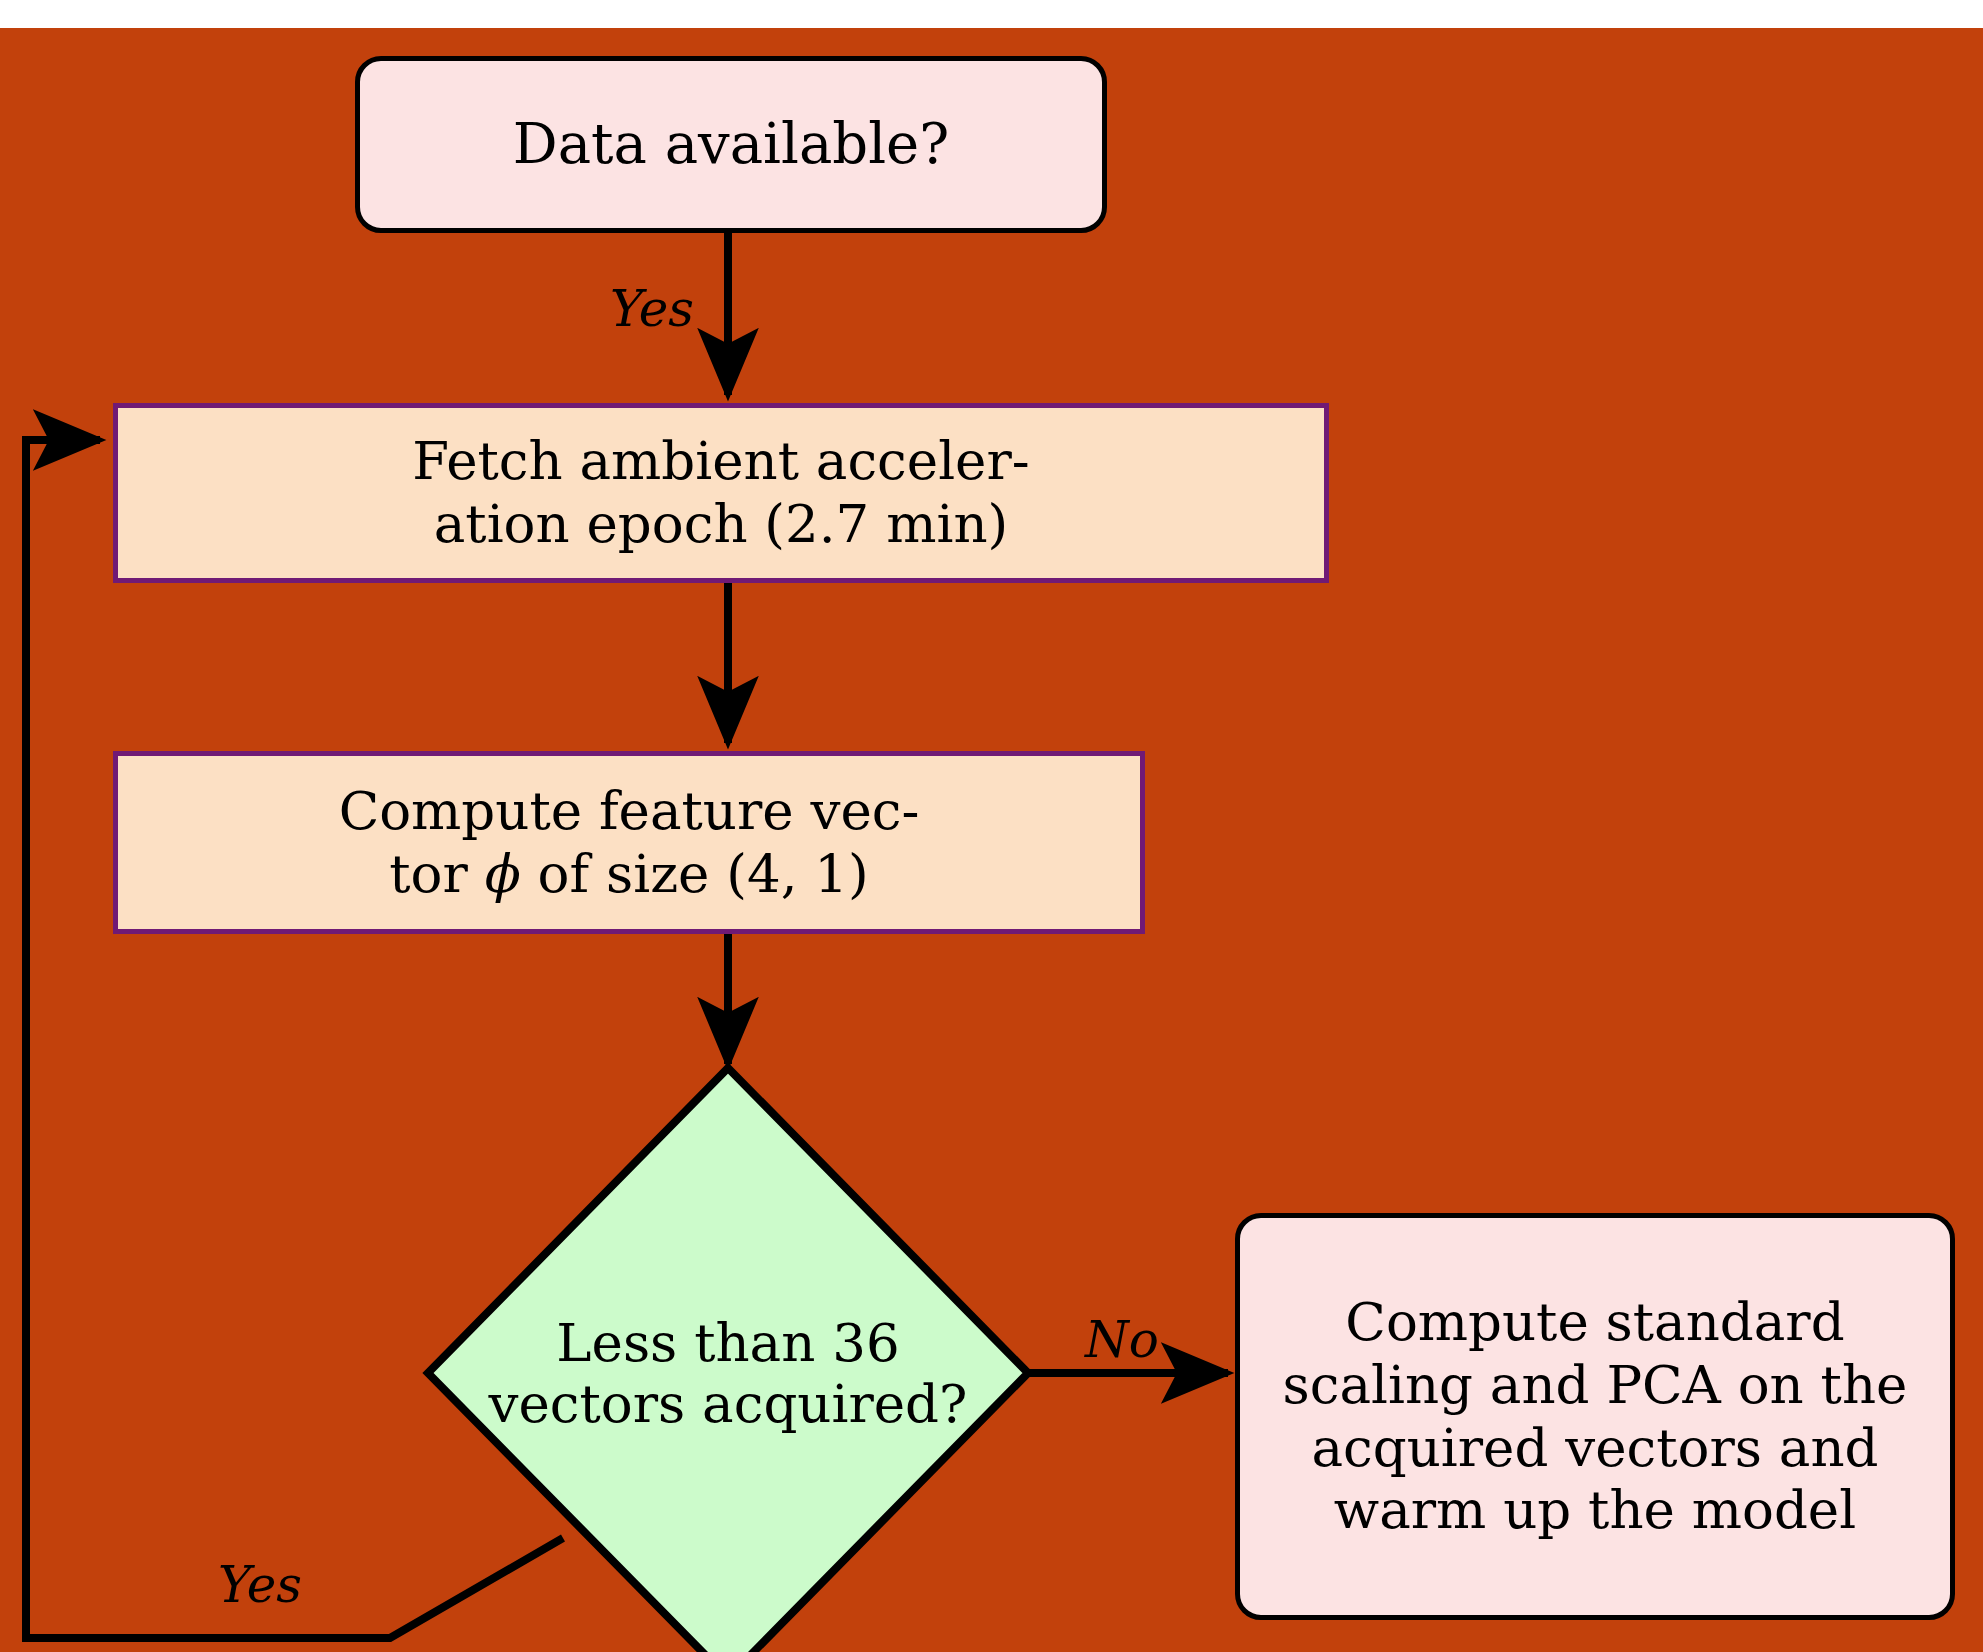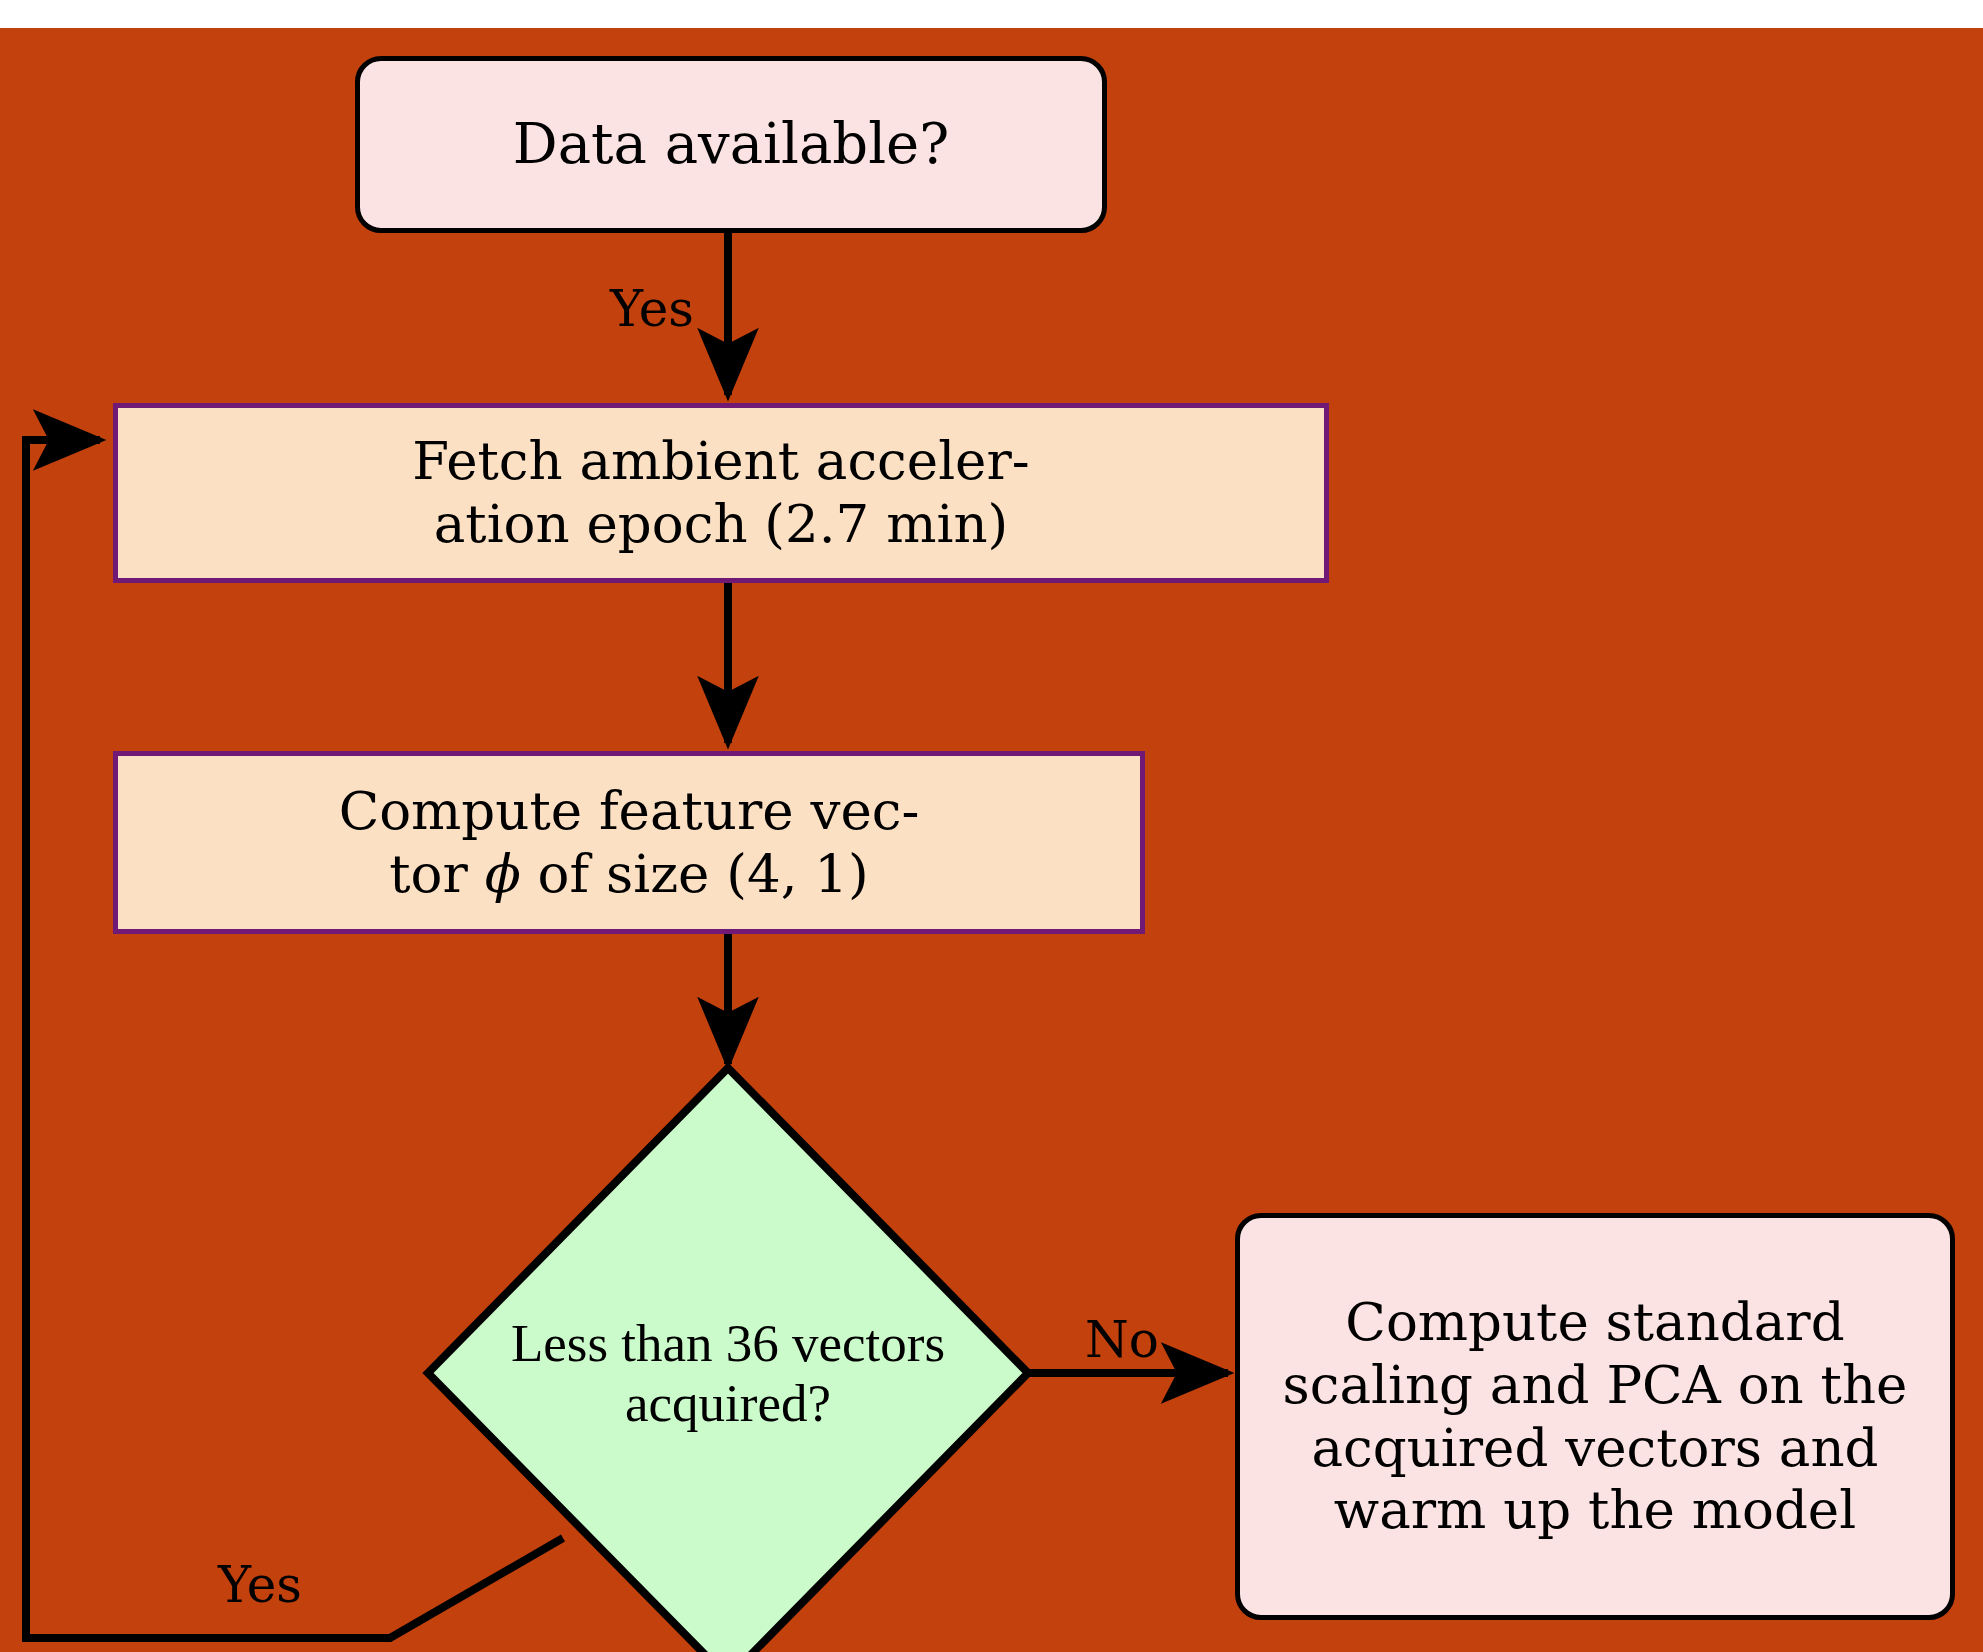--- a/index.html
+++ b/index.html
@@ -54,28 +54,28 @@
 
   
   .diamond-label {
     position: absolute;
     display: flex;
     align-items: center;
     justify-content: flex-start;
     text-align: center;
     z-index: 3;
     color: #000000;
-    font-family: Liberation Serif, serif;
   }
 
   .edge-label {
     position: absolute;
     color: #000000;
     z-index: 4;
     white-space: nowrap;
+    font-style: italic;
   }
 
   .fs-big   { font-size: 56px; }
   .fs-mid   { font-size: 53px; }
   .fs-label { font-size: 50px; }
 
   .phi {
     font-family: "DejaVu Serif", "Liberation Serif", serif;
     font-style: italic;
   }

